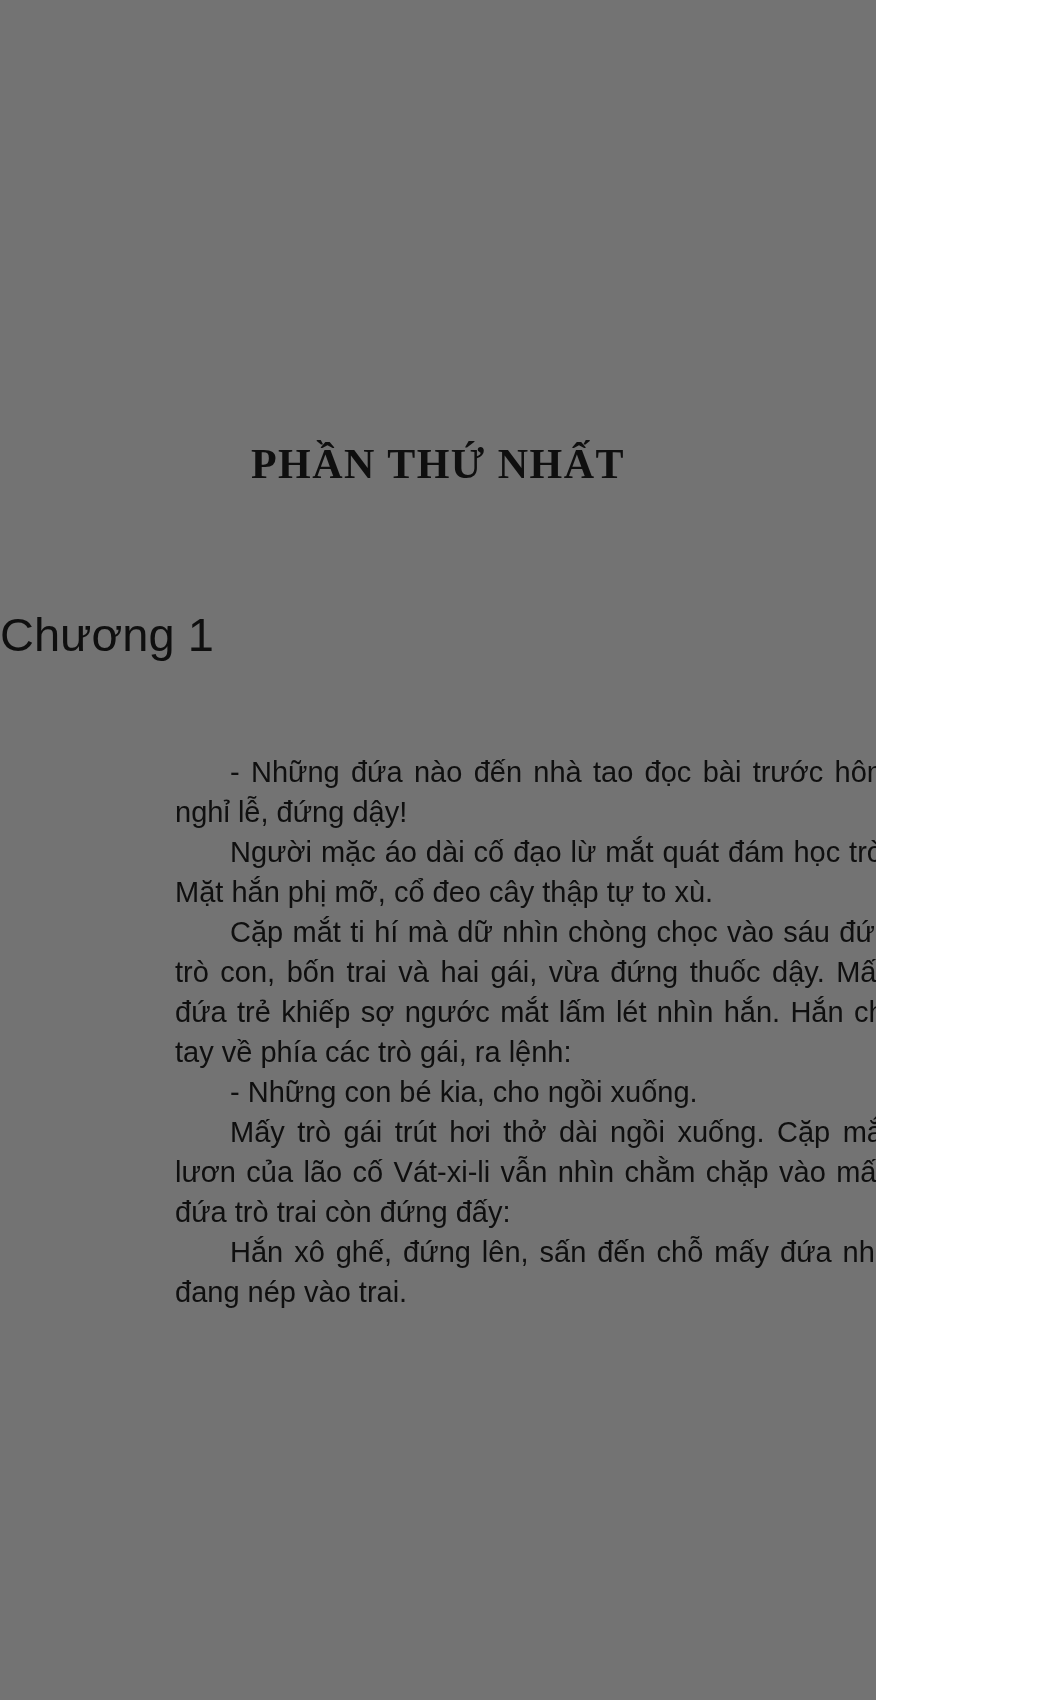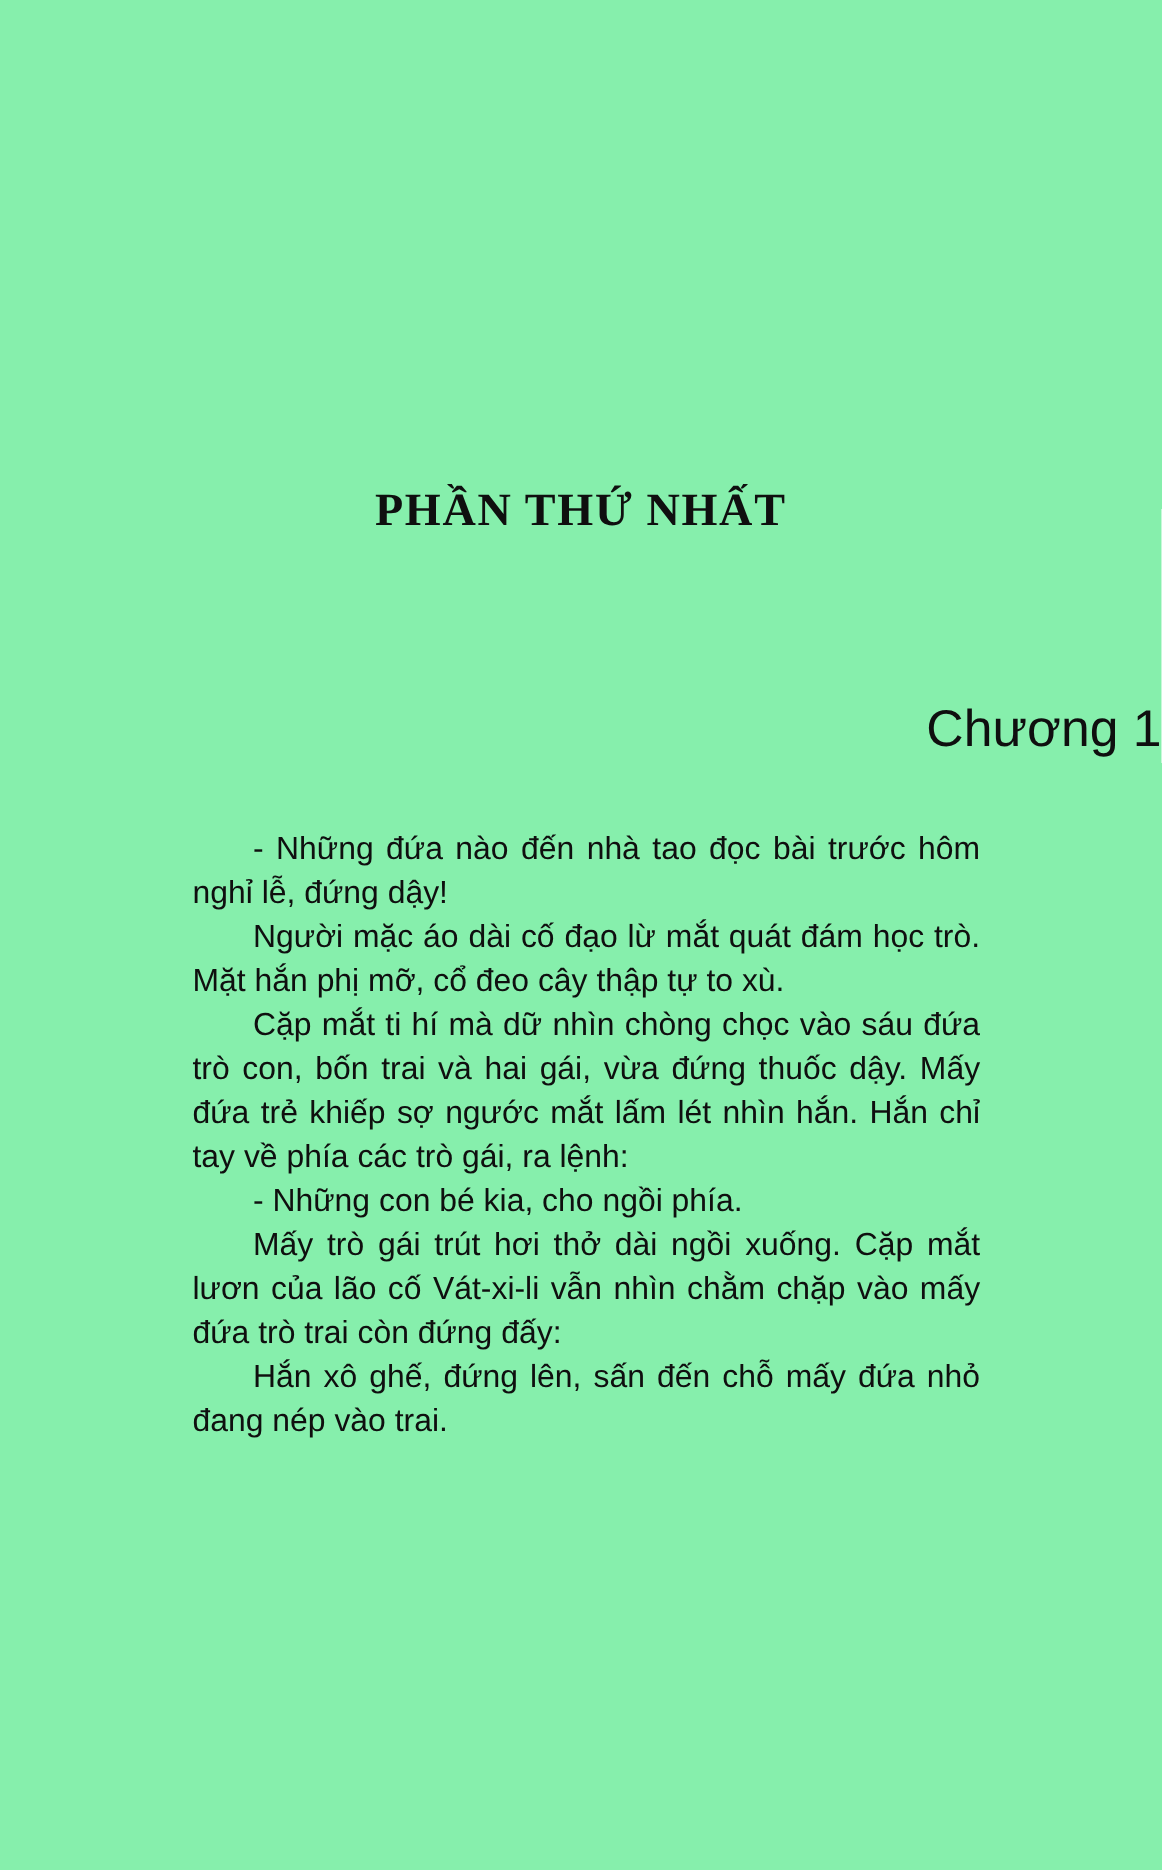--- a/index.html
+++ b/index.html
@@ -2,44 +2,44 @@
 <html><head>
 <meta charset="utf-8">
 <style>
   html, body {
     margin: 0;
     padding: 0;
     background: #ffffff;
   }
   .page {
     position: relative;
-    width: 1056px;
+    width: 876px;
     height: 1700px;
-    background: #86efac;
+    background: #737373;
     overflow: hidden;
     box-sizing: border-box;
   }
   .part-title {
     position: absolute;
     top: 440px;
     left: 0;
     width: 100%;
     text-align: center;
     font-family: "Liberation Serif", serif;
     font-weight: bold;
     font-size: 42px;
     letter-spacing: 1.5px;
     color: #0f0f0f;
   }
   .chapter-title {
     position: absolute;
-    top: 634px;
+    top: 607px;
     left: 0;
     width: 100%;
-    text-align: right;
+    text-align: left;
     font-family: "Liberation Sans", sans-serif;
     font-weight: normal;
     font-size: 47px;
     color: #0f0f0f;
   }
   .body-text {
     position: absolute;
     top: 752px;
     left: 175px;
     width: 716px;
@@ -61,18 +61,18 @@
 <div class="page">
 
   <div class="part-title">PHẦN THỨ NHẤT</div>
 
   <div class="chapter-title">Chương 1</div>
 
   <div class="body-text">
     <p>- Những đứa nào đến nhà tao đọc bài trước hôm nghỉ lễ, đứng dậy!</p>
     <p>Người mặc áo dài cố đạo lừ mắt quát đám học trò. Mặt hắn phị mỡ, cổ đeo cây thập tự to xù.</p>
     <p>Cặp mắt ti hí mà dữ nhìn chòng chọc vào sáu đứa trò con, bốn trai và hai gái, vừa đứng thuốc dậy. Mấy đứa trẻ khiếp sợ ngước mắt lấm lét nhìn hắn. Hắn chỉ tay về phía các trò gái, ra lệnh:</p>
-    <p>- Những con bé kia, cho ngồi phía.</p>
+    <p>- Những con bé kia, cho ngồi xuống.</p>
     <p>Mấy trò gái trút hơi thở dài ngồi xuống. Cặp mắt lươn của lão cố Vát-xi-li vẫn nhìn chằm chặp vào mấy đứa trò trai còn đứng đấy:</p>
     <p>Hắn xô ghế, đứng lên, sấn đến chỗ mấy đứa nhỏ đang nép vào trai.</p>
   </div>
 
 </div>
 
 </body></html>

